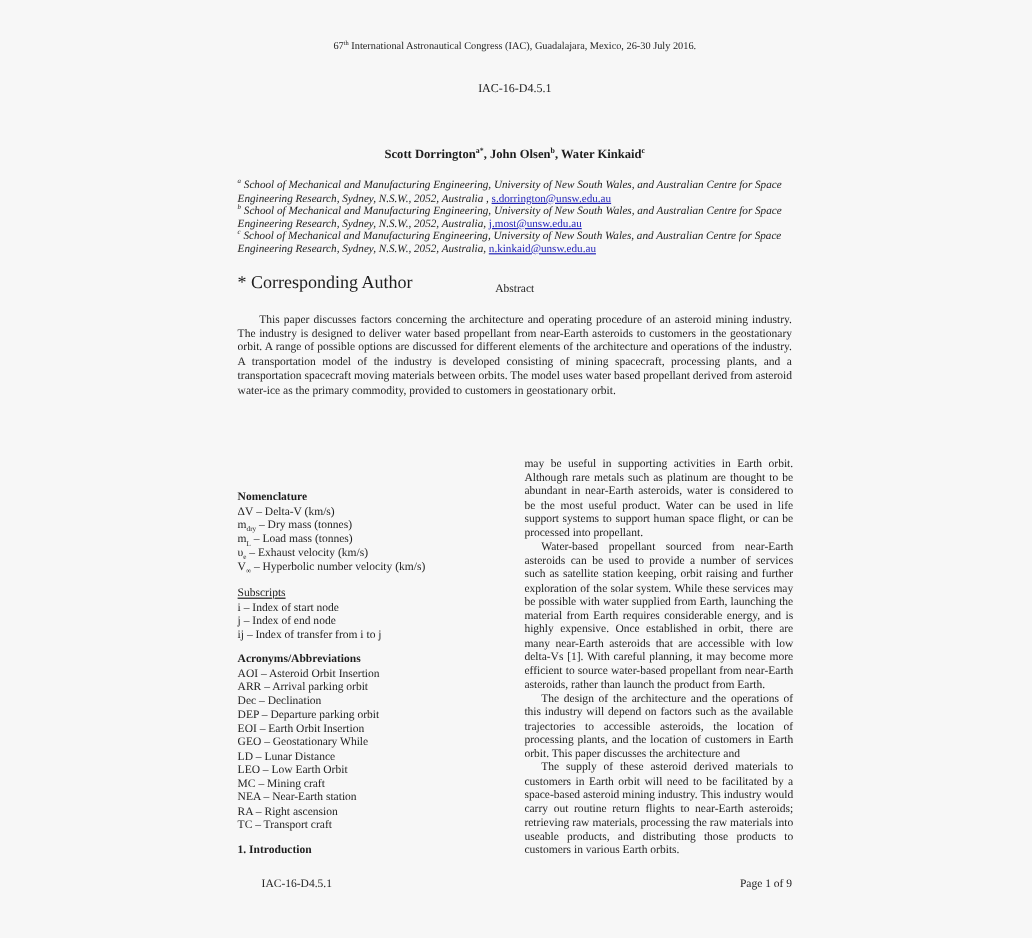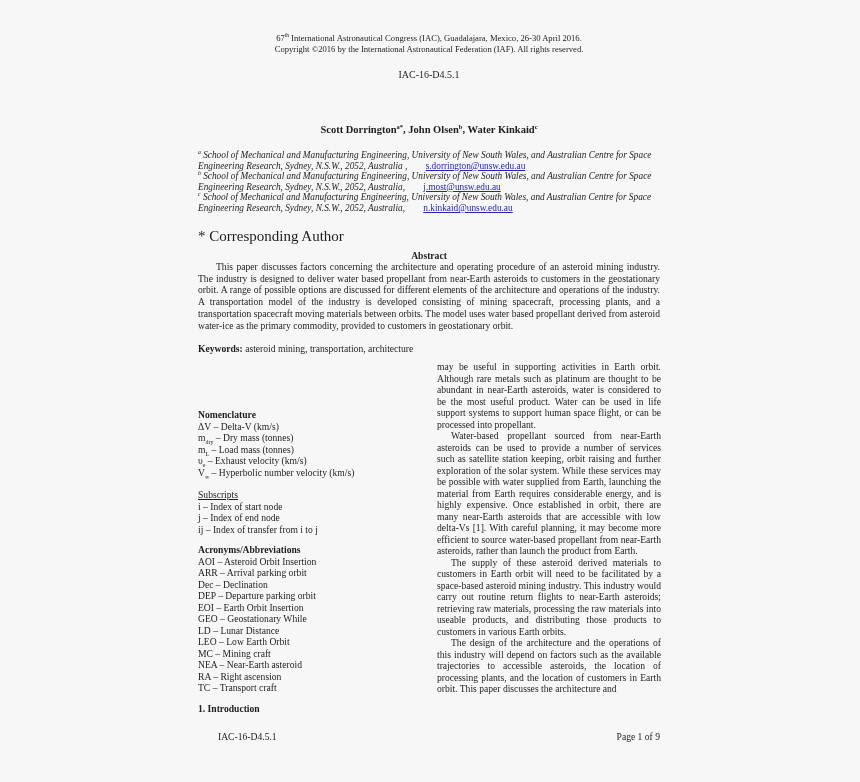--- a/index.html
+++ b/index.html
@@ -3,81 +3,79 @@
 <meta charset="utf-8">
 <style>
   html,body { margin:0; padding:0; background:#f7f7f7; }
   .page {
     position:relative; width:860px; height:782px; background:#f7f7f7;
     font-family:"Liberation Serif","DejaVu Serif",serif; color:#1d1d1d;
     overflow:hidden;
   }
   sup { font-size:0.62em; vertical-align:super; line-height:0; }
   sub { font-size:0.62em; vertical-align:sub; line-height:0; }
-  a.email { color:#2323b8; text-decoration:underline; font-style:normal; cursor:pointer;margin-left:16px; }
+  a.email { color:#2323b8; text-decoration:underline; font-style:normal; cursor:pointer; }
 
   .hdr-center { position:absolute; left:198px; width:462px; text-align:center; }
   .conf-block { top:33px; font-size:8.6px; line-height:10.8px; }
   .paper-code { top:69px; font-size:10px; }
   .doc-title { top:93px; font-size:17px; font-weight:bold; letter-spacing:0.2px; }
   .authors { top:124px; font-size:10.5px; font-weight:bold; }
 
   .affiliations { position:absolute; left:198px; top:150px; width:464px;
     font-style:italic; font-size:9.3px; line-height:10.6px; text-align:left; }
   .corresponding { position:absolute; left:198px; top:228px; font-size:15px; }
 
-  .abstract-head { top:250px; font-size:9.6px; font-weight:bold; }
+  .abstract-head { top:235px; font-size:9.6px; font-weight:normal; }
   .abstract-body { position:absolute; left:198px; top:261px; width:462px;
     font-size:9.6px; line-height:11.7px; text-align:justify; text-indent:18px; }
   .keywords { position:absolute; left:198px; top:343px; width:462px; font-size:9.6px; }
   .keywords b { font-weight:bold; }
 
   .col { position:absolute; top:361px; font-size:9.6px; line-height:11.5px; }
   .col-left  { left:198px; width:227px;margin-top:48px; }
-  .col-right { left:437px; width:224px; text-align:justify; }
+  .col-right { left:437px; width:224px; text-align:justify;margin-top:20px; }
 
   .head-bold { font-weight:bold; }
   .head-underline { text-decoration:underline; }
   .sp11 { height:11px; } .sp9 { height:9px; }
   .nom-line, .list-line { white-space:nowrap; }
   .intro-para { text-align:justify; text-indent:14px; }
   .col-right p { margin:0; text-indent:14px; }
   .col-right p.no-indent { text-indent:0; }
 
   .footer { position:absolute; left:198px; top:731px; width:462px;
     display:flex; justify-content:space-between; font-size:9.6px; }
   .footer .f-left { padding-left:20px; }
 </style>
 </head>
 <body>
 
 <div class="page">
 
   <div class="hdr-center conf-block">
-    <div><span>67</span><sup>th</sup><span> International Astronautical Congress (IAC), Guadalajara, Mexico, 26-30 April 2016.</span></div>
-    <div>Copyright ©2016 by the International Astronautical Federation (IAF). All rights reserved.</div>
+    <div><span>67</span><sup>th</sup><span> International Astronautical Congress (IAC), Guadalajara, Mexico, 26-30 July 2016.</span></div>
   </div>
 
   <div class="hdr-center paper-code">IAC-16-D4.5.1</div>
 
 
   <div class="hdr-center authors"><span><span>Scott Dorrington</span><sup>a*</sup></span><span>, </span><span><span>John Olsen</span><sup>b</sup></span><span>, </span><span><span>Water Kinkaid</span><sup>c</sup></span></div>
 
   <div class="affiliations">
     <div><sup>a</sup><span> School of Mechanical and Manufacturing Engineering, University of New South Wales, and Australian Centre for Space Engineering Research, Sydney, N.S.W., 2052, Australia , </span><a class="email">s.dorrington@unsw.edu.au</a></div>
     <div><sup>b</sup><span> School of Mechanical and Manufacturing Engineering, University of New South Wales, and Australian Centre for Space Engineering Research, Sydney, N.S.W., 2052, Australia, </span><a class="email">j.most@unsw.edu.au</a></div>
     <div><sup>c</sup><span> School of Mechanical and Manufacturing Engineering, University of New South Wales, and Australian Centre for Space Engineering Research, Sydney, N.S.W., 2052, Australia, </span><a class="email">n.kinkaid@unsw.edu.au</a></div>
   </div>
 
   <div class="corresponding">* Corresponding Author</div>
 
   <div class="hdr-center abstract-head">Abstract</div>
   <div class="abstract-body">This paper discusses factors concerning the architecture and operating procedure of an asteroid mining industry. The industry is designed to deliver water based propellant from near-Earth asteroids to customers in the geostationary orbit. A range of possible options are discussed for different elements of the architecture and operations of the industry. A transportation model of the industry is developed consisting of mining spacecraft, processing plants, and a transportation spacecraft moving materials between orbits. The model uses water based propellant derived from asteroid water-ice as the primary commodity, provided to customers in geostationary orbit.</div>
 
-  <div class="keywords"><b>Keywords:</b><span> asteroid mining, transportation, architecture</span></div>
 
   <div class="col col-left">
     <div class="head-bold">Nomenclature</div>
     <div class="nom-line"><span>ΔV</span><sub></sub><span> – Delta-V (km/s)</span></div>
     <div class="nom-line"><span>m</span><sub>dry</sub><span> – Dry mass (tonnes)</span></div>
     <div class="nom-line"><span>m</span><sub>L</sub><span> – Load mass (tonnes)</span></div>
     <div class="nom-line"><span>υ</span><sub>e</sub><span> – Exhaust velocity (km/s)</span></div>
     <div class="nom-line"><span>V</span><sub>∞</sub><span> – Hyperbolic number velocity (km/s)</span></div>
 
     <div class="sp11"></div>
@@ -90,33 +88,33 @@
     <div class="head-bold">Acronyms/Abbreviations</div>
     <div class="list-line">AOI – Asteroid Orbit Insertion</div>
     <div class="list-line">ARR – Arrival parking orbit</div>
     <div class="list-line">Dec – Declination</div>
     <div class="list-line">DEP – Departure parking orbit</div>
     <div class="list-line">EOI – Earth Orbit Insertion</div>
     <div class="list-line">GEO – Geostationary While</div>
     <div class="list-line">LD – Lunar Distance</div>
     <div class="list-line">LEO – Low Earth Orbit</div>
     <div class="list-line">MC – Mining craft</div>
-    <div class="list-line">NEA – Near-Earth asteroid</div>
+    <div class="list-line">NEA – Near-Earth station</div>
     <div class="list-line">RA – Right ascension</div>
     <div class="list-line">TC – Transport craft</div>
 
     <div class="sp9"></div>
     <div class="head-bold">1. Introduction</div>
   </div>
 
   <div class="col col-right">
     <p class="no-indent">may be useful in supporting activities in Earth orbit. Although rare metals such as platinum are thought to be abundant in near-Earth asteroids, water is considered to be the most useful product. Water can be used in life support systems to support human space flight, or can be processed into propellant.</p>
     <p>Water-based propellant sourced from near-Earth asteroids can be used to provide a number of services such as satellite station keeping, orbit raising and further exploration of the solar system. While these services may be possible with water supplied from Earth, launching the material from Earth requires considerable energy, and is highly expensive. Once established in orbit, there are many near-Earth asteroids that are accessible with low delta-Vs [1]. With careful planning, it may become more efficient to source water-based propellant from near-Earth asteroids, rather than launch the product from Earth.</p>
+    <p>The design of the architecture and the operations of this industry will depend on factors such as the available trajectories to accessible asteroids, the location of processing plants, and the location of customers in Earth orbit. This paper discusses the architecture and</p>
     <p>The supply of these asteroid derived materials to customers in Earth orbit will need to be facilitated by a space-based asteroid mining industry. This industry would carry out routine return flights to near-Earth asteroids; retrieving raw materials, processing the raw materials into useable products, and distributing those products to customers in various Earth orbits.</p>
-    <p>The design of the architecture and the operations of this industry will depend on factors such as the available trajectories to accessible asteroids, the location of processing plants, and the location of customers in Earth orbit. This paper discusses the architecture and</p>
   </div>
 
   <div class="footer">
     <span class="f-left">IAC-16-D4.5.1</span>
     <span class="f-right">Page 1 of 9</span>
   </div>
 
 </div>
 
 </body></html>

